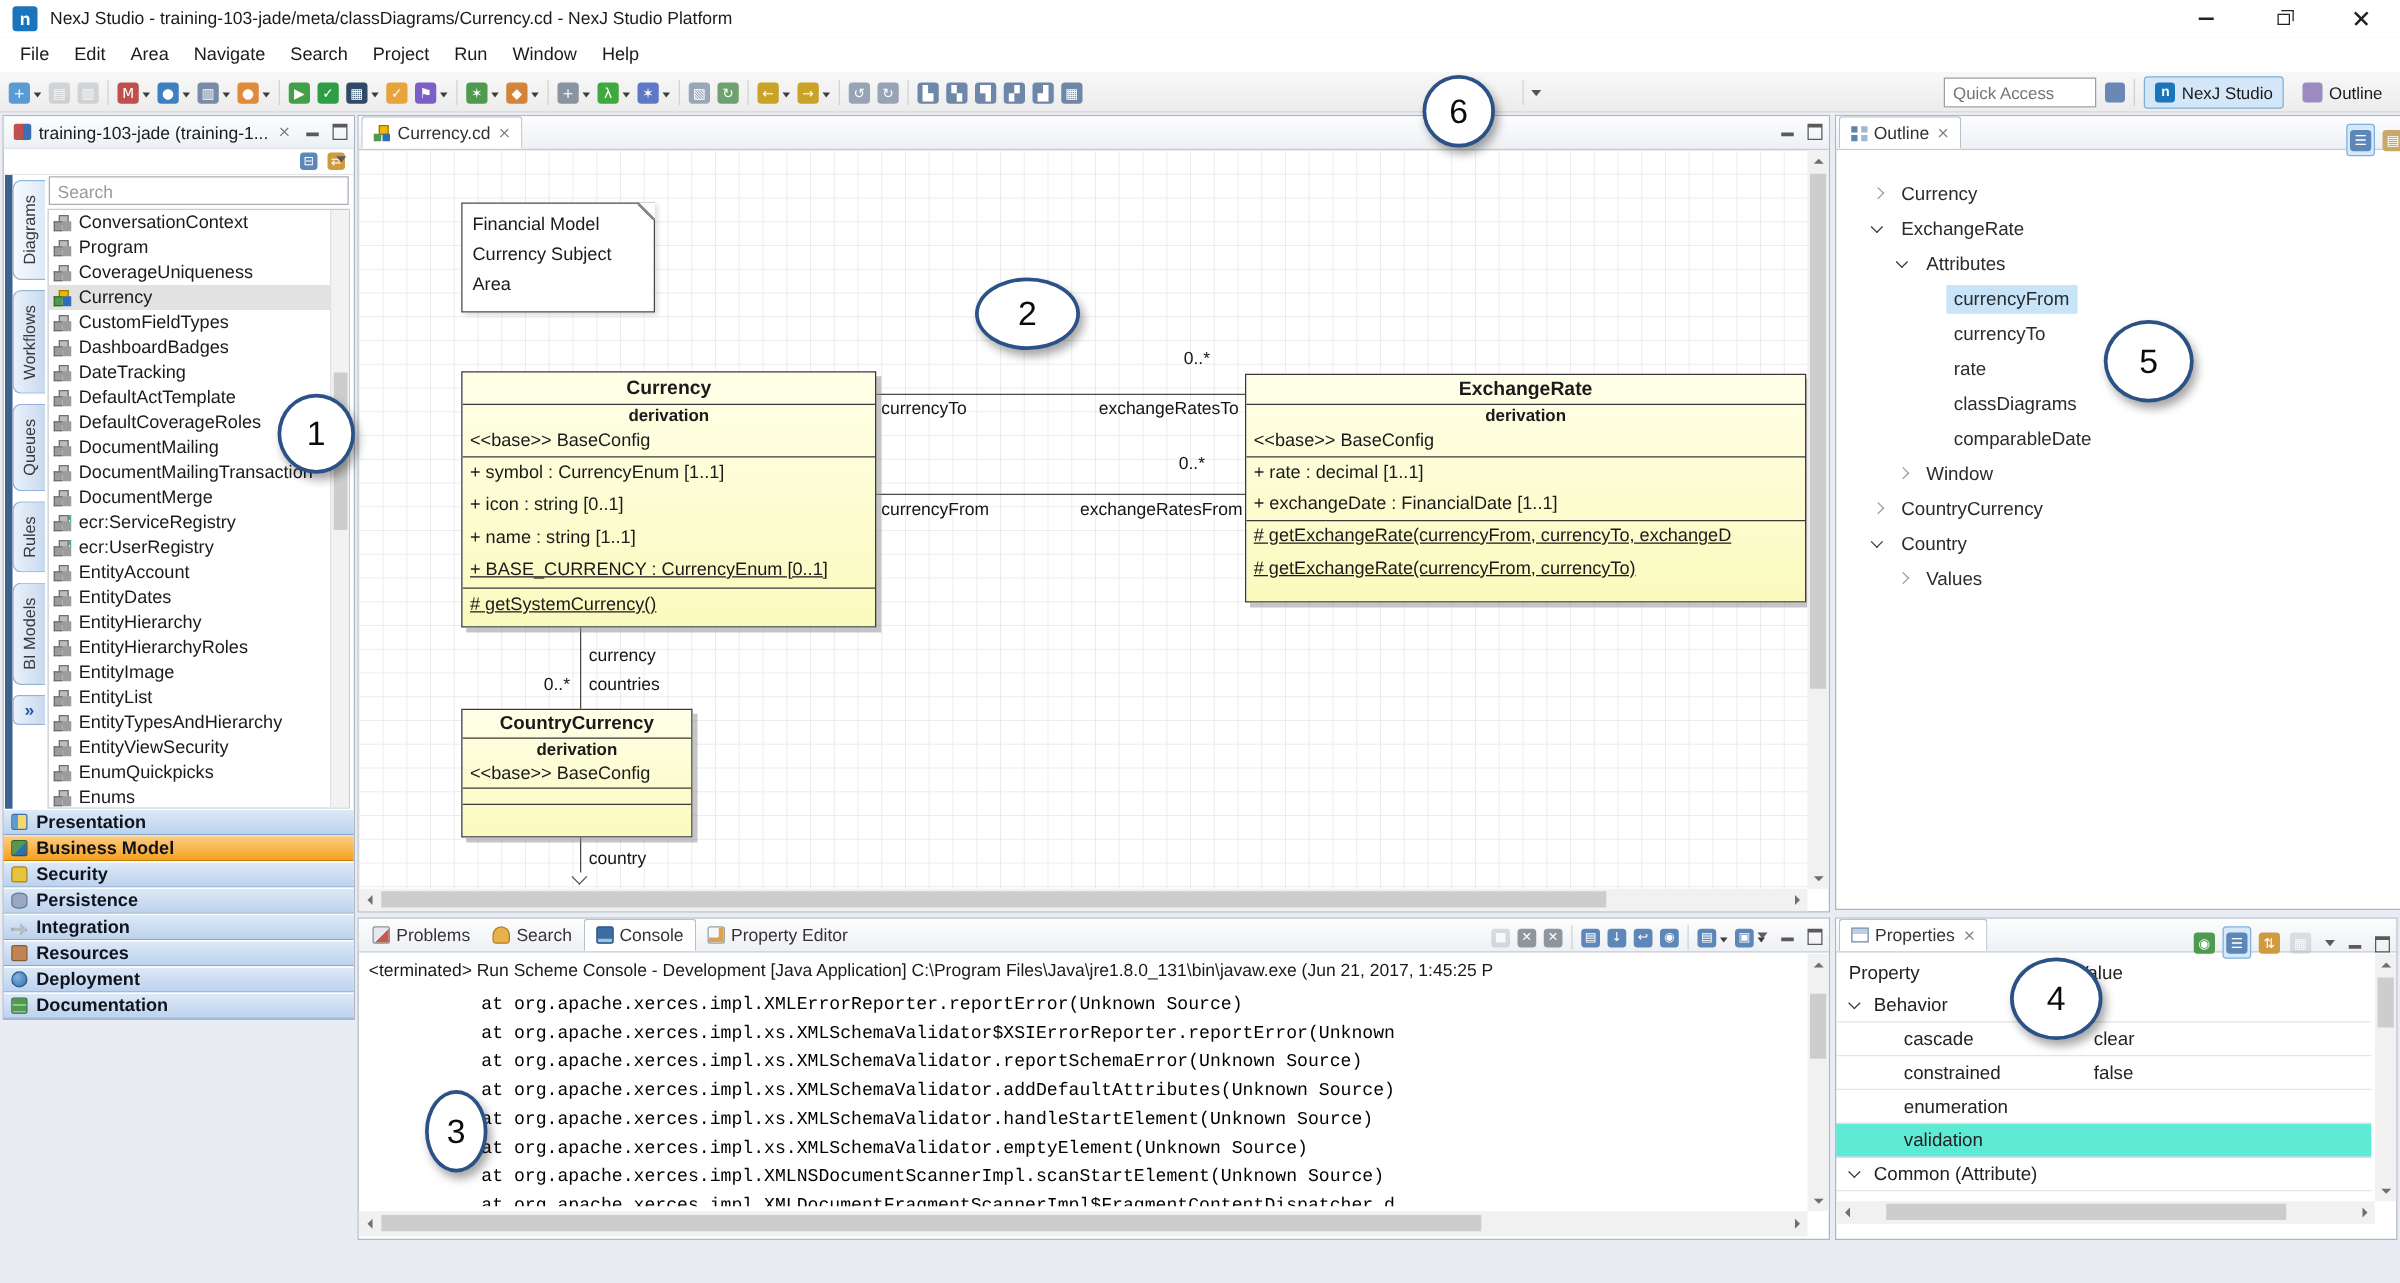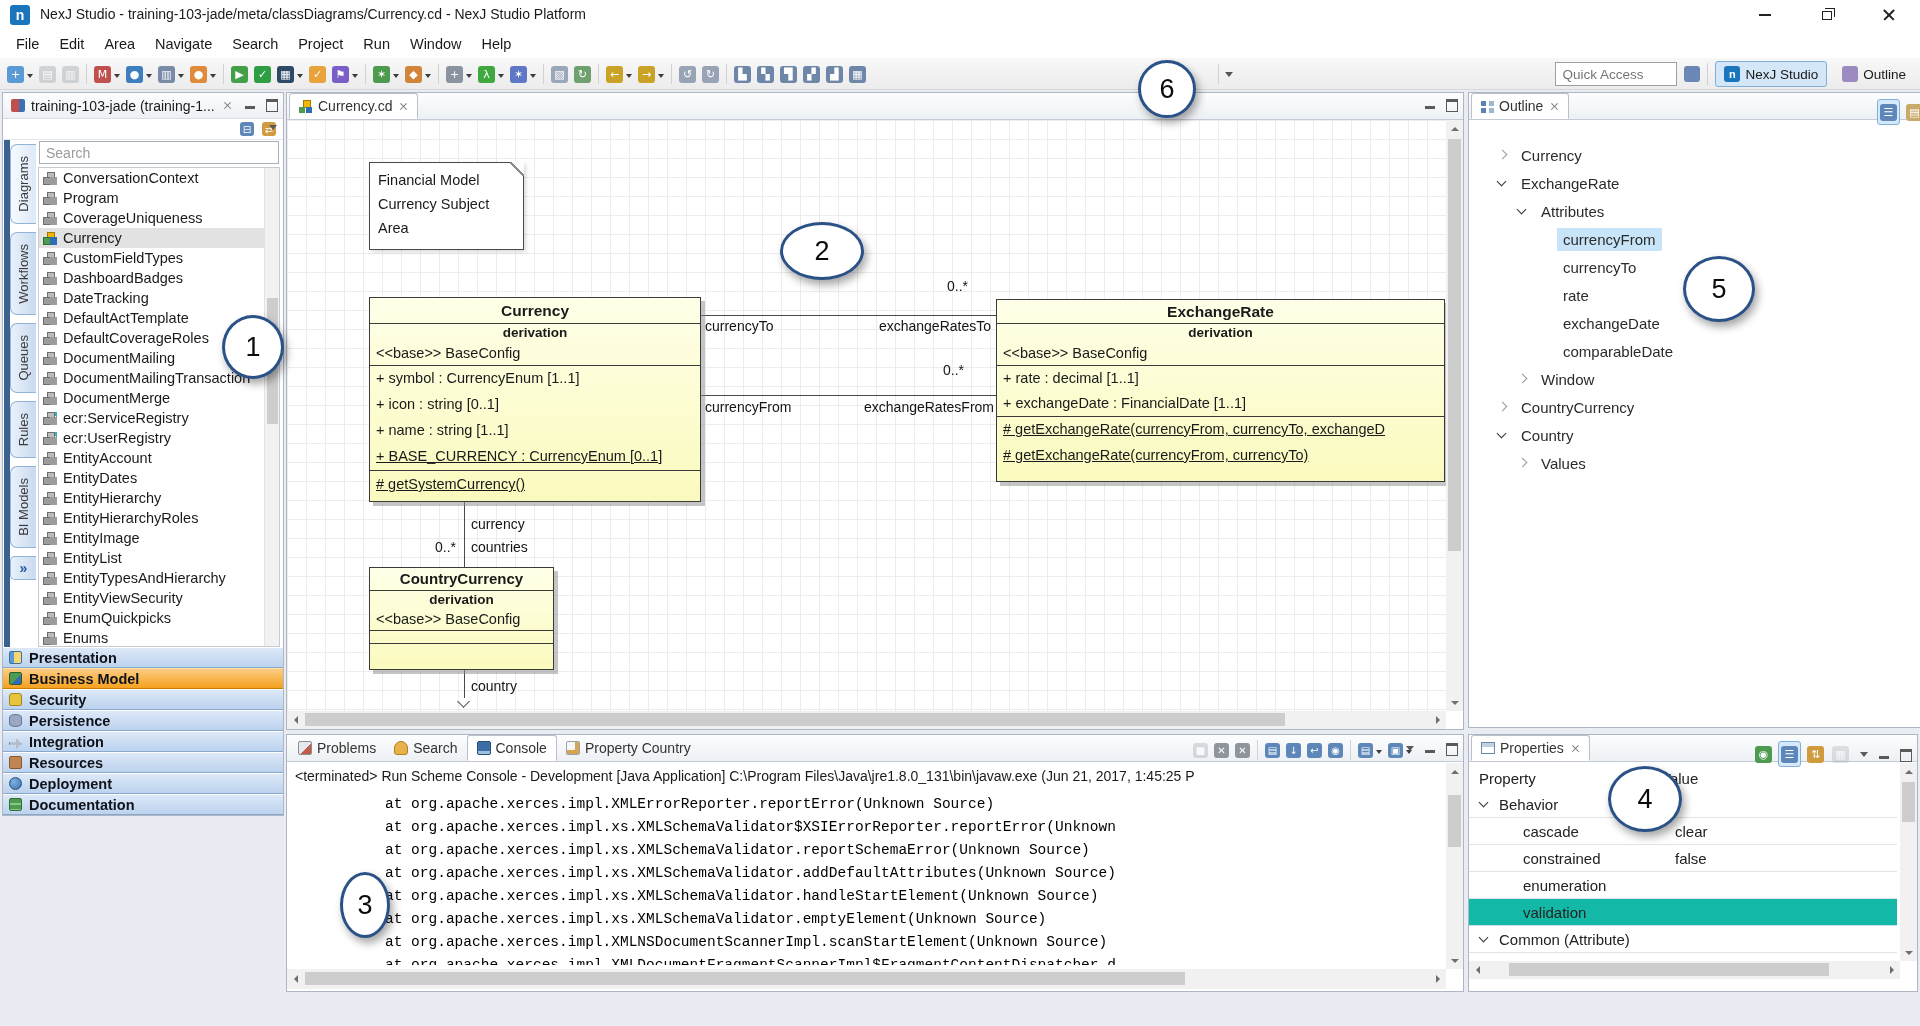--- a/index.html
+++ b/index.html
@@ -156,21 +156,21 @@
   .tree-row.selected .tl{background:#C8E4F8}
   
   .phead{position:absolute;left:0;top:30px;right:18px;height:26px;display:flex;align-items:center;font-size:15px;color:#222}
   .phead .ph-name{width:192px;padding-left:10px}
   .prows{position:absolute;left:0;top:56px;right:20px}
   .prop-row{height:27px;display:flex;align-items:center;border-bottom:1px solid #E4E4E4;font-size:15px;color:#222}
   .prop-row .chev{margin-left:8px}
   .prop-row .p-name{width:170px;padding-left:26px;white-space:nowrap}
   .prop-row.group .p-name{padding-left:2px}
   .prop-row .p-value{flex:1;padding-left:8px;white-space:nowrap}
-  .prop-row.selected{background:#14b8a6;border-bottom-color:#C2DEF2}
+  .prop-row.selected{background:#5eead4;border-bottom-color:#C2DEF2}
   
   .callout{position:absolute;border:3px solid #2B5287;border-radius:50%;background:#fff;display:flex;align-items:center;justify-content:center;font-size:27px;color:#0B0B0B;box-shadow:3px 5px 8px rgba(0,0,0,.35);z-index:60}
   .c1{left:222px;top:315px;width:62px;height:64px}
   .c2{left:780px;top:222px;width:84px;height:58px}
   .c3{left:340px;top:872px;width:50px;height:66px}
   .c4{left:1608px;top:766px;width:74px;height:66px}
   .c5{left:1683px;top:256px;width:72px;height:66px}
   .c6{left:1138px;top:60px;width:58px;height:58px}
 </style>
 </head>
@@ -606,21 +606,21 @@
       <div class="ptab ic-searchtab">
         <span class="bt-icon"></span>
         <span>Search</span>
       </div>
       <div class="ptab active closable ic-consoletab">
         <span class="bt-icon"></span>
         <span>Console</span>
       </div>
       <div class="ptab ic-propedit">
         <span class="bt-icon"></span>
-        <span>Property Country</span>
+        <span>Property Editor</span>
       </div>
     </div>
   <div class="con-tools">
 
   <span class="tbi disabled" style="--c: #A8AEB5;">
         <span class="icg">■</span>
       </span>
       <span class="tbi" style="--c: #8E959C;">
         <span class="icg">✕</span>
       </span>
@@ -719,21 +719,21 @@
       <div class="tree-row lv2">
         <span class="chev"></span>
         <span class="tl">currencyTo</span>
       </div>
       <div class="tree-row lv2">
         <span class="chev"></span>
         <span class="tl">rate</span>
       </div>
       <div class="tree-row lv2">
         <span class="chev"></span>
-        <span class="tl">exchangeDate</span>
+        <span class="tl">classDiagrams</span>
       </div>
       <div class="tree-row lv2">
         <span class="chev"></span>
         <span class="tl">comparableDate</span>
       </div>
       <div class="tree-row lv1 ch-closed">
         <span class="chev"></span>
         <span class="tl">Window</span>
       </div>
       <div class="tree-row lv0 ch-closed">

